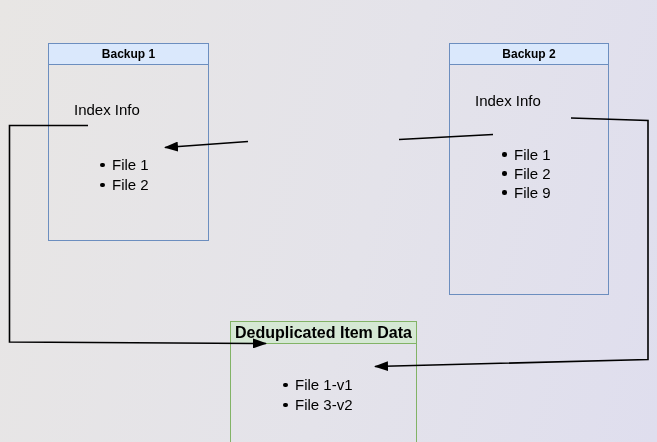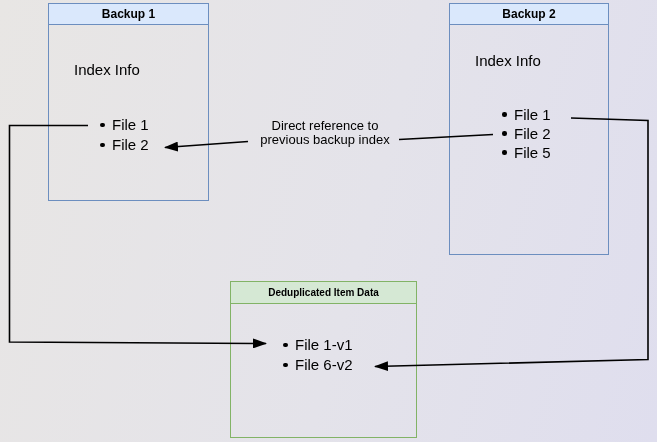--- a/index.html
+++ b/index.html
@@ -4,33 +4,33 @@
 <style>
   html,body { margin:0; padding:0; }
   .canvas {
     position:relative; width:657px; height:442px; overflow:hidden;
     background: linear-gradient(105deg, #e8e6e4 0%, #e4e3ea 55%, #dfdeee 100%);
     font-family:"Liberation Sans", sans-serif; color:#000;
   }
   .arrows { position:absolute; left:0; top:0; }
   .arrow { fill:none; stroke:#000; stroke-width:1.6; }
 
-  .box { position:absolute; border:1.5px solid var(--blue-border,#6c8ebf); box-sizing:border-box; }
+  .box { position:absolute; border:1.5px solid var(--blue-border,#6c8ebf); box-sizing:border-box;margin-top:40px; }
   .box-header {
     height:20px; line-height:20px; text-align:center;
     font-weight:bold; font-size:12px;
     background:var(--blue-fill,#dae8fc);
     border-bottom:1.5px solid var(--blue-border,#6c8ebf);
   }
   #backup1 { left:48px; top:3px; width:161px; height:198px; }
   #backup2 { left:449px; top:3px; width:160px; height:252px; }
   #dedup   { left:230px; top:281px; width:187px; height:157px;
              border-color:var(--green-border,#82b366); }
   #dedup .box-header {
-    height:21px; line-height:21px; font-size:10px;
+    height:21px; line-height:21px; font-size:16px;
     background:var(--green-fill,#d5e8d4);
     border-bottom-color:var(--green-border,#82b366);
   }
 
   .sub { position:absolute; font-size:15px; line-height:17px; }
   #backup1 .sub { left:25px; top:57px; }
   #backup2 .sub { left:25px; top:48px; }
 
   ul.files { position:absolute; margin:0; padding:0; list-style:none; font-size:15px; }
   ul.files li { position:relative; padding-left:13px; white-space:nowrap; }
@@ -63,36 +63,32 @@
       <li>File 2</li>
     </ul>
   </div>
 
   <div class="box" id="backup2">
     <div class="box-header">Backup 2</div>
     <div class="sub">Index Info</div>
     <ul class="files">
       <li>File 1</li>
       <li>File 2</li>
-      <li>File 5</li>
+      <li>File 9</li>
     </ul>
   </div>
 
   <div class="box" id="dedup">
     <div class="box-header">Deduplicated Item Data</div>
     <ul class="files">
       <li>File 1-v1</li>
-      <li>File 6-v2</li>
+      <li>File 3-v2</li>
     </ul>
   </div>
 
-  <div class="annotation">
-    <div>Direct reference to</div>
-    <div>previous backup index</div>
-  </div>
 
   <svg class="arrows" width="657" height="442">
     <defs>
       <marker id="ah" markerUnits="userSpaceOnUse" markerWidth="14" markerHeight="10" refX="13" refY="5" orient="auto">
         <path d="M0,0 L14,5 L0,10 z" fill="#000"></path>
       </marker>
     </defs>
     <path class="arrow" d="M88,125.5 L9.5,125.5 L9.5,342 L266,343.5" marker-end="url(#ah)"></path>
     <path class="arrow" d="M571,118 L648,120.5 L648,359.5 L375,366.5" marker-end="url(#ah)"></path>
     <path class="arrow" d="M493,134.5 L399,139.5"></path>

